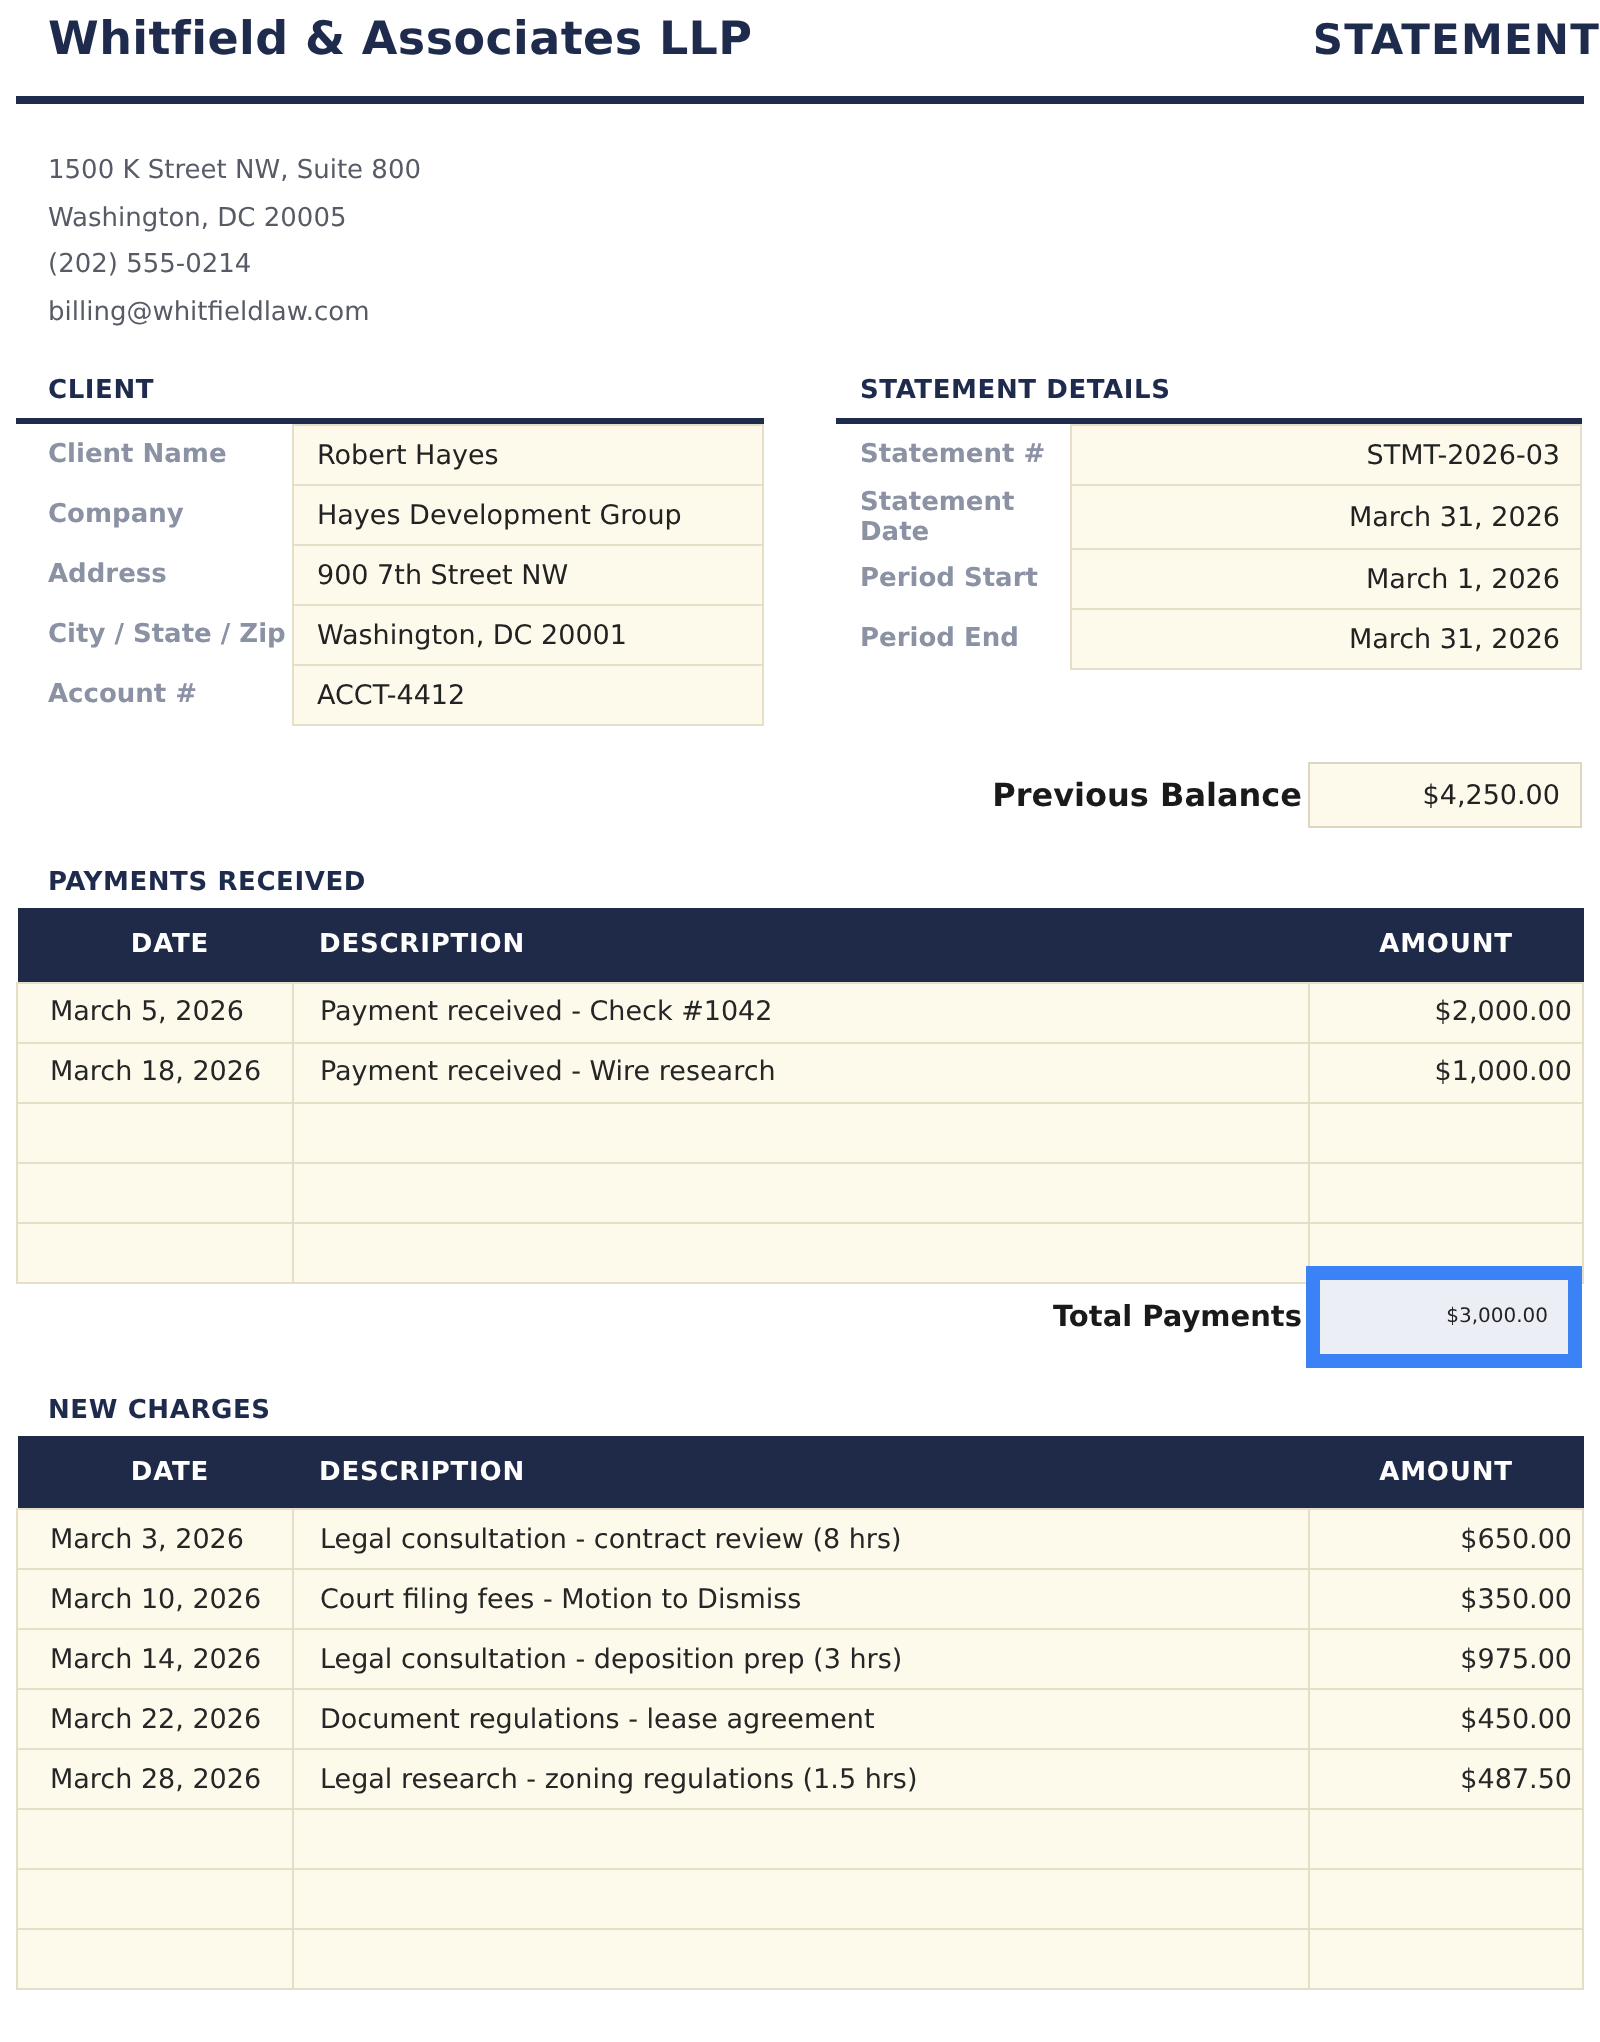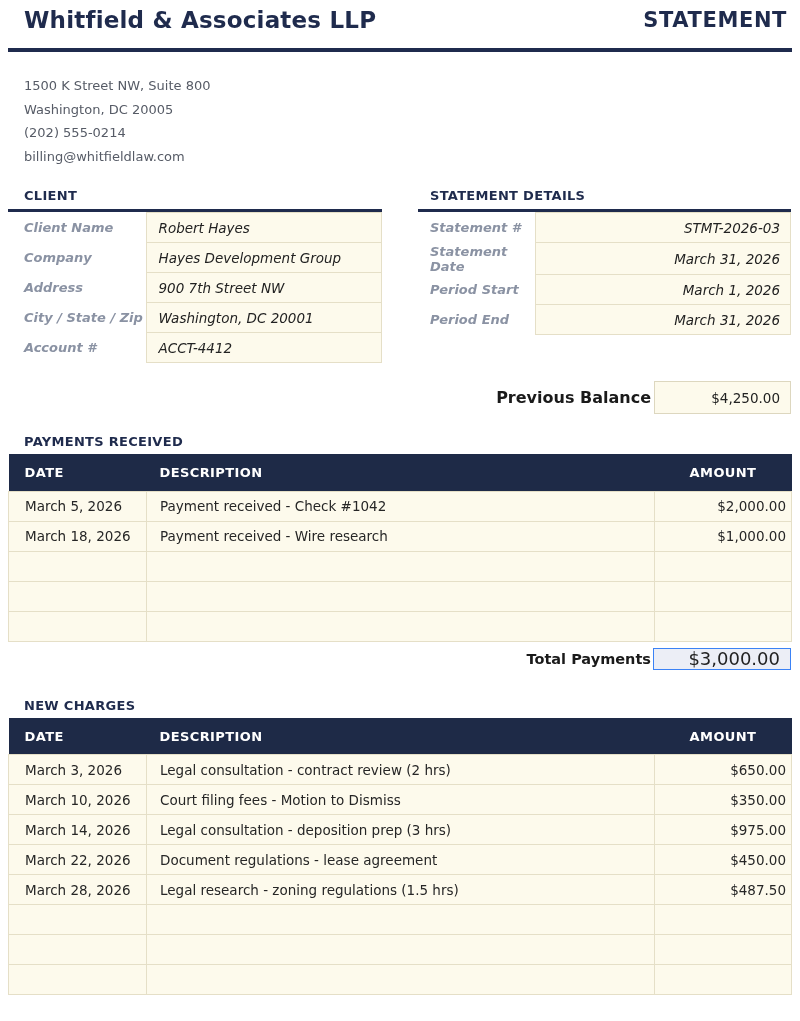--- a/index.html
+++ b/index.html
@@ -12,21 +12,21 @@
     background: #ffffff;
     font-family: "DejaVu Sans", "Liberation Sans", sans-serif;
     color: #222222;
   }
 
   
   .header {
     display: flex;
     justify-content: space-between;
     align-items: flex-start;
-    padding: 6px 13px 0 24px;
+    padding: 6px 0 0 24px;
   }
   .company-title {
     font-size: 23px;
     font-weight: bold;
     color: #1f2b4d;
     line-height: 1.25;
     letter-spacing: 0.2px;
   }
   .doc-type {
     font-size: 21px;
@@ -56,21 +56,21 @@
   .section-heading {
     font-size: 13px;
     font-weight: bold;
     color: #1f2b4d;
     letter-spacing: 0.3px;
     padding: 0 0 6px 16px;
     border-bottom: 3px solid #1f2b4d;
   }
   .info-col-right .section-heading { padding-left: 12px; }
 
-  .fields-table { width: 100%; border-collapse: collapse; table-layout: fixed; font-style: italic; }
+  .fields-table { width: 100%; border-collapse: collapse; table-layout: fixed; }
   .fields-table td { height: 30px; font-size: 13px; vertical-align: middle; }
   .fields-table td.f-label {
     color: #8a92a3;
     font-weight: bold;
     padding-left: 16px;
   }
   .info-col-left  .fields-table td.f-label { width: 138px; }
   .info-col-right .fields-table td.f-label { width: 117px; padding-left: 12px; }
   .fields-table td.f-value {
     background: #fdfaec;
@@ -118,21 +118,21 @@
     table-layout: fixed;
   }
   .tx-table thead th {
     background: #1e2a47;
     color: #ffffff;
     font-size: 13px;
     font-weight: bold;
     height: 37px;
     letter-spacing: 0.4px;
   }
-  .tx-table th.c-date { text-align: left; padding-left: 16px; }
+  .tx-table th.c-date { text-align: center; padding-left: 16px; }
   .tx-table th.c-desc { text-align: left; padding-left: 13px; }
   .tx-table th.c-amount { text-align: center; }
   .tx-table tbody td {
     height: 30px;
     background: #fdfaec;
     border: 1px solid #e5dfc7;
     font-size: 13.5px;
     color: #262626;
     vertical-align: middle;
   }
@@ -144,28 +144,28 @@
   .total-row {
     display: flex;
     justify-content: flex-end;
     align-items: center;
     margin: 0 9px 0 0;
     height: 34px;
   }
   .total-label { font-weight: bold; font-size: 14.5px; color: #1a1a1a; margin-right: 2px; }
   .total-value {
     width: 138px;
-    height: 22px;
+    height: 51px;
     background: #eceef6;
-    border: 1px solid #3b82f6;
+    border: 7px solid #3b82f6;
     display: flex;
     align-items: center;
     justify-content: flex-end;
     padding-right: 10px;
-    font-size: 18px;
+    font-size: 10px;
     color: #222222;
   }
 </style>
 </head>
 <body>
 
 <div class="page">
 
   <div class="header">
     <div class="company-title">Whitfield &amp; Associates LLP</div>
@@ -295,21 +295,21 @@
     <thead>
       <tr>
         <th class="c-date">DATE</th>
         <th class="c-desc">DESCRIPTION</th>
         <th class="c-amount">AMOUNT</th>
       </tr>
     </thead>
     <tbody>
         <tr>
           <td class="c-date">March 3, 2026</td>
-          <td class="c-desc">Legal consultation - contract review (2 hrs)</td>
+          <td class="c-desc">Legal consultation - contract review (8 hrs)</td>
           <td class="c-amount">$650.00</td>
         </tr>
         <tr>
           <td class="c-date">March 10, 2026</td>
           <td class="c-desc">Court filing fees - Motion to Dismiss</td>
           <td class="c-amount">$350.00</td>
         </tr>
         <tr>
           <td class="c-date">March 14, 2026</td>
           <td class="c-desc">Legal consultation - deposition prep (3 hrs)</td>

